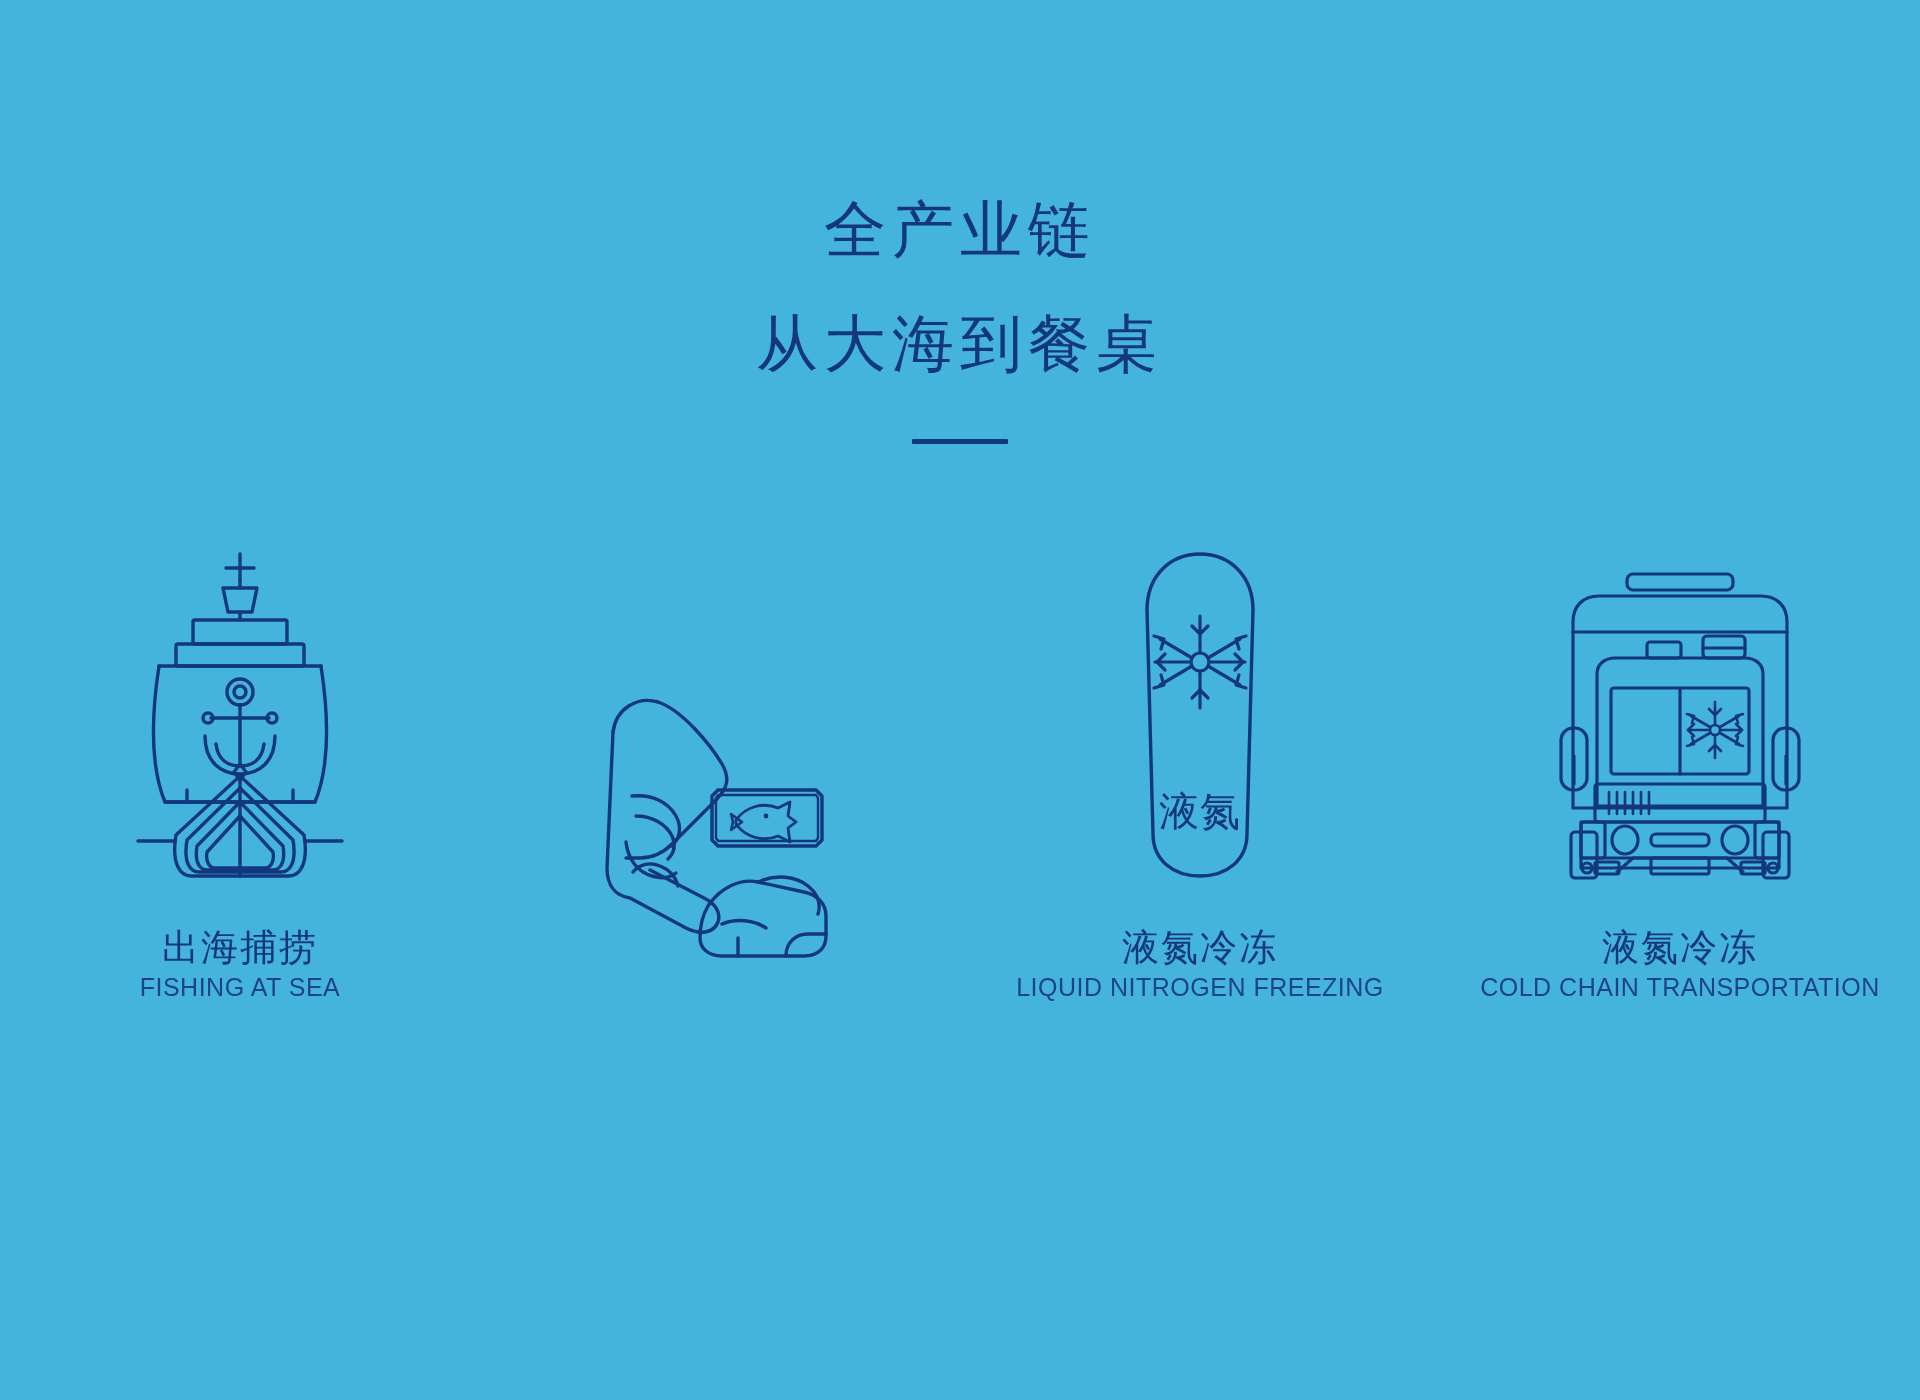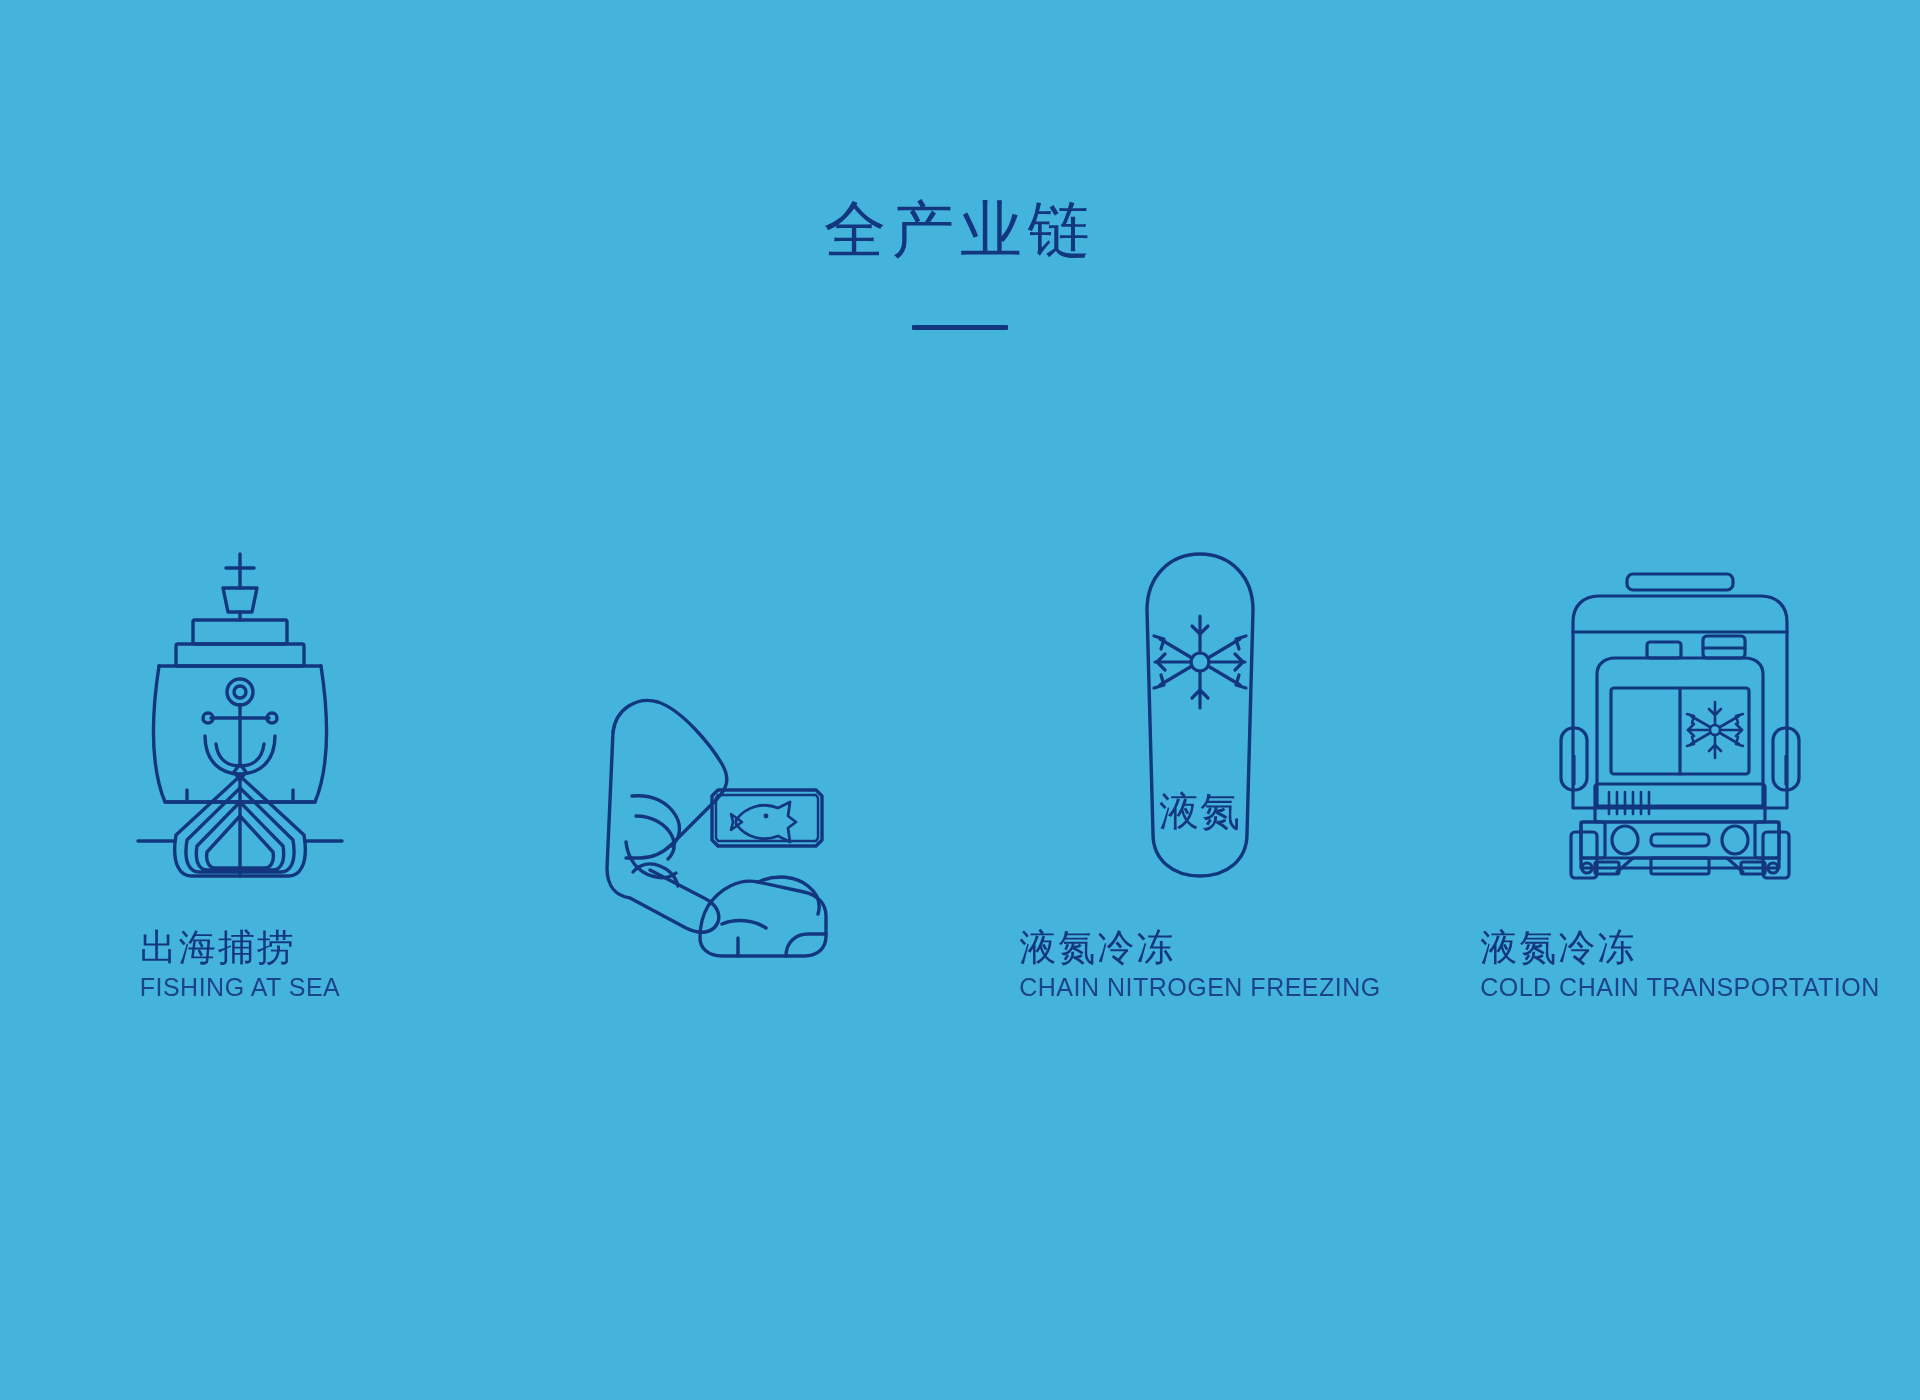--- a/index.html
+++ b/index.html
@@ -86,20 +86,21 @@
     justify-content: flex-start;
   }
 
   .step-art svg {
     display: block;
     overflow: visible;
   }
 
   .step-labels {
     margin-top: 44px;
+    text-align: center;
   }
 
   .label-cn {
     font-family: "DejaVu Sans", "Liberation Sans", sans-serif;
     font-size: 37px;
     line-height: 48px;
     letter-spacing: 2px;
     color: #12377F;
     white-space: nowrap;
   }
@@ -126,20 +127,21 @@
     letter-spacing: 1px;
   }
 </style>
 </head>
 <body style="background: rgb(69, 180, 220);">
 
 <div class="stage">
 
   <div class="heading">
     <div class="title-line title-line-1">全产业链</div>
+    <div class="title-line title-line-2">从大海到餐桌</div>
     <div class="divider-wrap">
       <div class="divider"></div>
     </div>
   </div>
 
   <div class="steps">
 
     <div class="step step-1">
       <div class="step-art">
         <svg width="210" height="330" viewBox="0 0 210 330" fill="none" stroke="#12377F" stroke-width="3.4" stroke-linecap="round" stroke-linejoin="round">
@@ -267,21 +269,21 @@
             <line x1="74" y1="112" x2="110" y2="112"></line>
             <path d="M30 104 L22 112 L30 120"></path>
             <path d="M100 104 L108 112 L100 120"></path>
           </g>
 
           <text class="ln-text" x="65" y="275" text-anchor="middle" stroke="none">液氮</text>
         </svg>
       </div>
       <div class="step-labels">
         <div class="label-cn">液氮冷冻</div>
-        <div class="label-en">CHAIN NITROGEN FREEZING</div>
+        <div class="label-en">LIQUID NITROGEN FREEZING</div>
       </div>
     </div>
 
     <div class="step step-4">
       <div class="step-art">
         <svg width="250" height="310" viewBox="0 0 250 310" fill="none" stroke="#12377F" stroke-width="3.2" stroke-linecap="round" stroke-linejoin="round">
 
           <rect x="72" y="4" width="106" height="16" rx="6"></rect>
 
           <path d="M18 52 C18 36 28 26 44 26 L206 26 C222 26 232 36 232 52 L232 238 L18 238 Z"></path>

